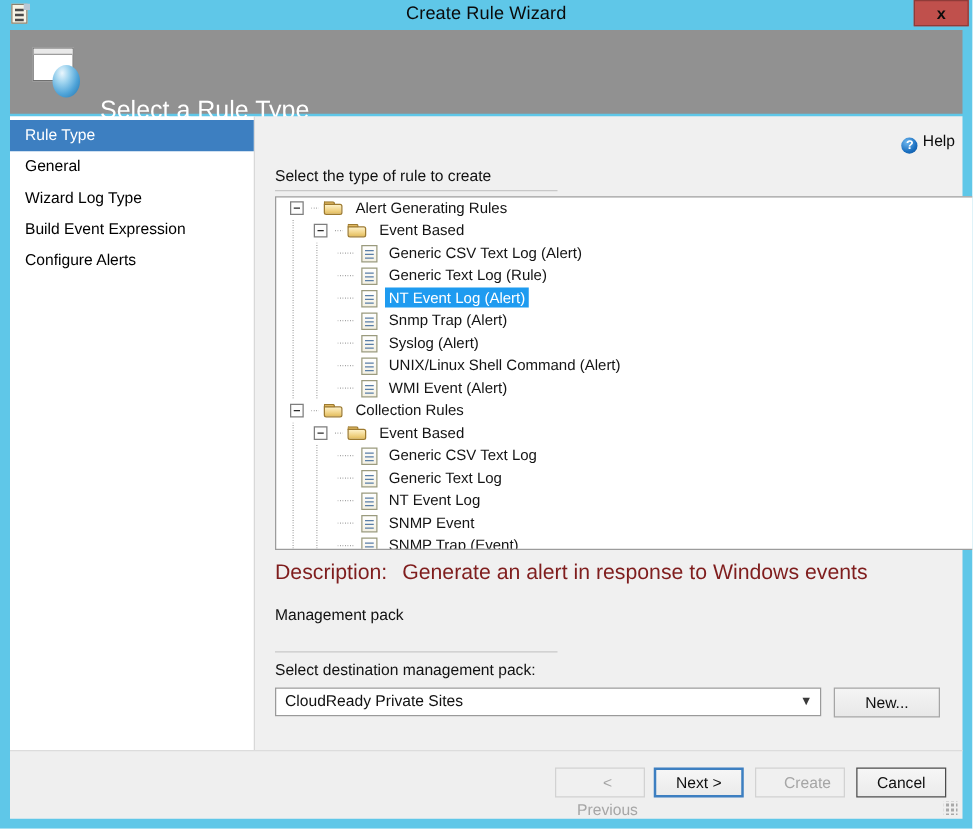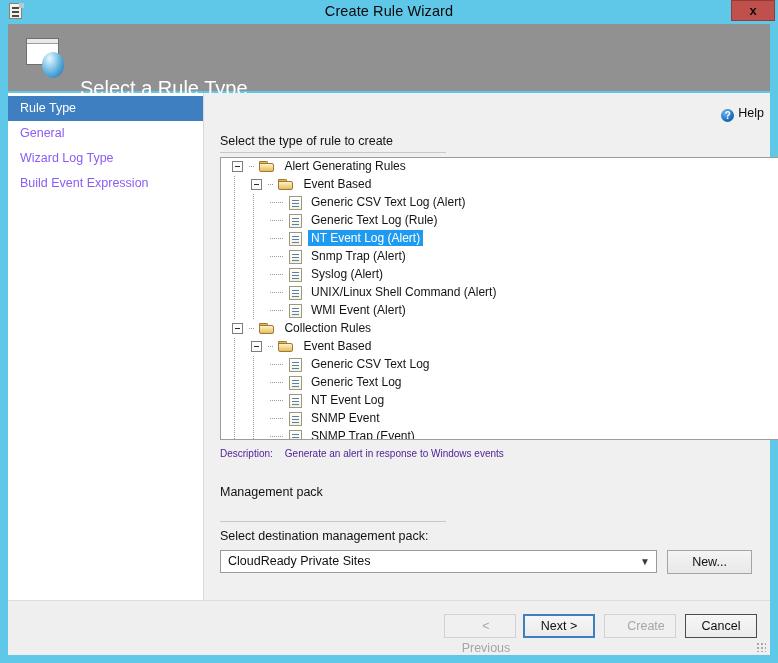--- a/index.html
+++ b/index.html
@@ -88,21 +88,21 @@
     background: #ffffff;
     border-right: 1px solid #d8d8d8;
     box-sizing: border-box;
   }
   .nav-item {
     position: relative;
     height: 25px;
     line-height: 25px;
     padding-left: 12px;
     font-size: 12.5px;
-    color: #8b5cf6;
+    color: #000000;
     cursor: pointer;
     white-space: nowrap;
   }
   .nav-item.selected {
     background: #3d7fc1;
     color: #ffffff;
   }
   .nav-spacer { height: 3px; }
 
   #content {
@@ -305,22 +305,22 @@
     margin-top: -3px;
     width: 8px; height: 7px;
     background-image: linear-gradient(to bottom, #6b6b6b 2px, transparent 2px);
     background-size: 8px 3px;
   }
 
   
   #description {
     position: absolute;
     left: 220px; top: 448px;
-    font-size: 10px;
-    color: #4c1d95;
+    font-size: 17px;
+    color: #7f1d1d;
     white-space: nowrap;
   }
   #description .dlabel { margin-right: 12px; }
 
   
   #mp-label-row {
     position: absolute;
     left: 220px; top: 529px;
     font-size: 12.5px;
     color: #111111;
@@ -491,20 +491,23 @@
     </div>
     <div class="nav-item">
       <span>General</span>
     </div>
     <div class="nav-item">
       <span>Wizard Log Type</span>
     </div>
     <div class="nav-item">
       <span>Build Event Expression</span>
     </div>
+    <div class="nav-item">
+      <span>Configure Alerts</span>
+    </div>
   </div>
 
   <div id="content"></div>
 
   <div id="help-link">
     <span id="help-icon">?</span><span>Help</span>
   </div>
 
   <div class="section-head" style="left:220px; top:134px;">Select the type of rule to create</div>
   <div class="section-rule" style="left:220px; top:152px; width:226px;"></div>

